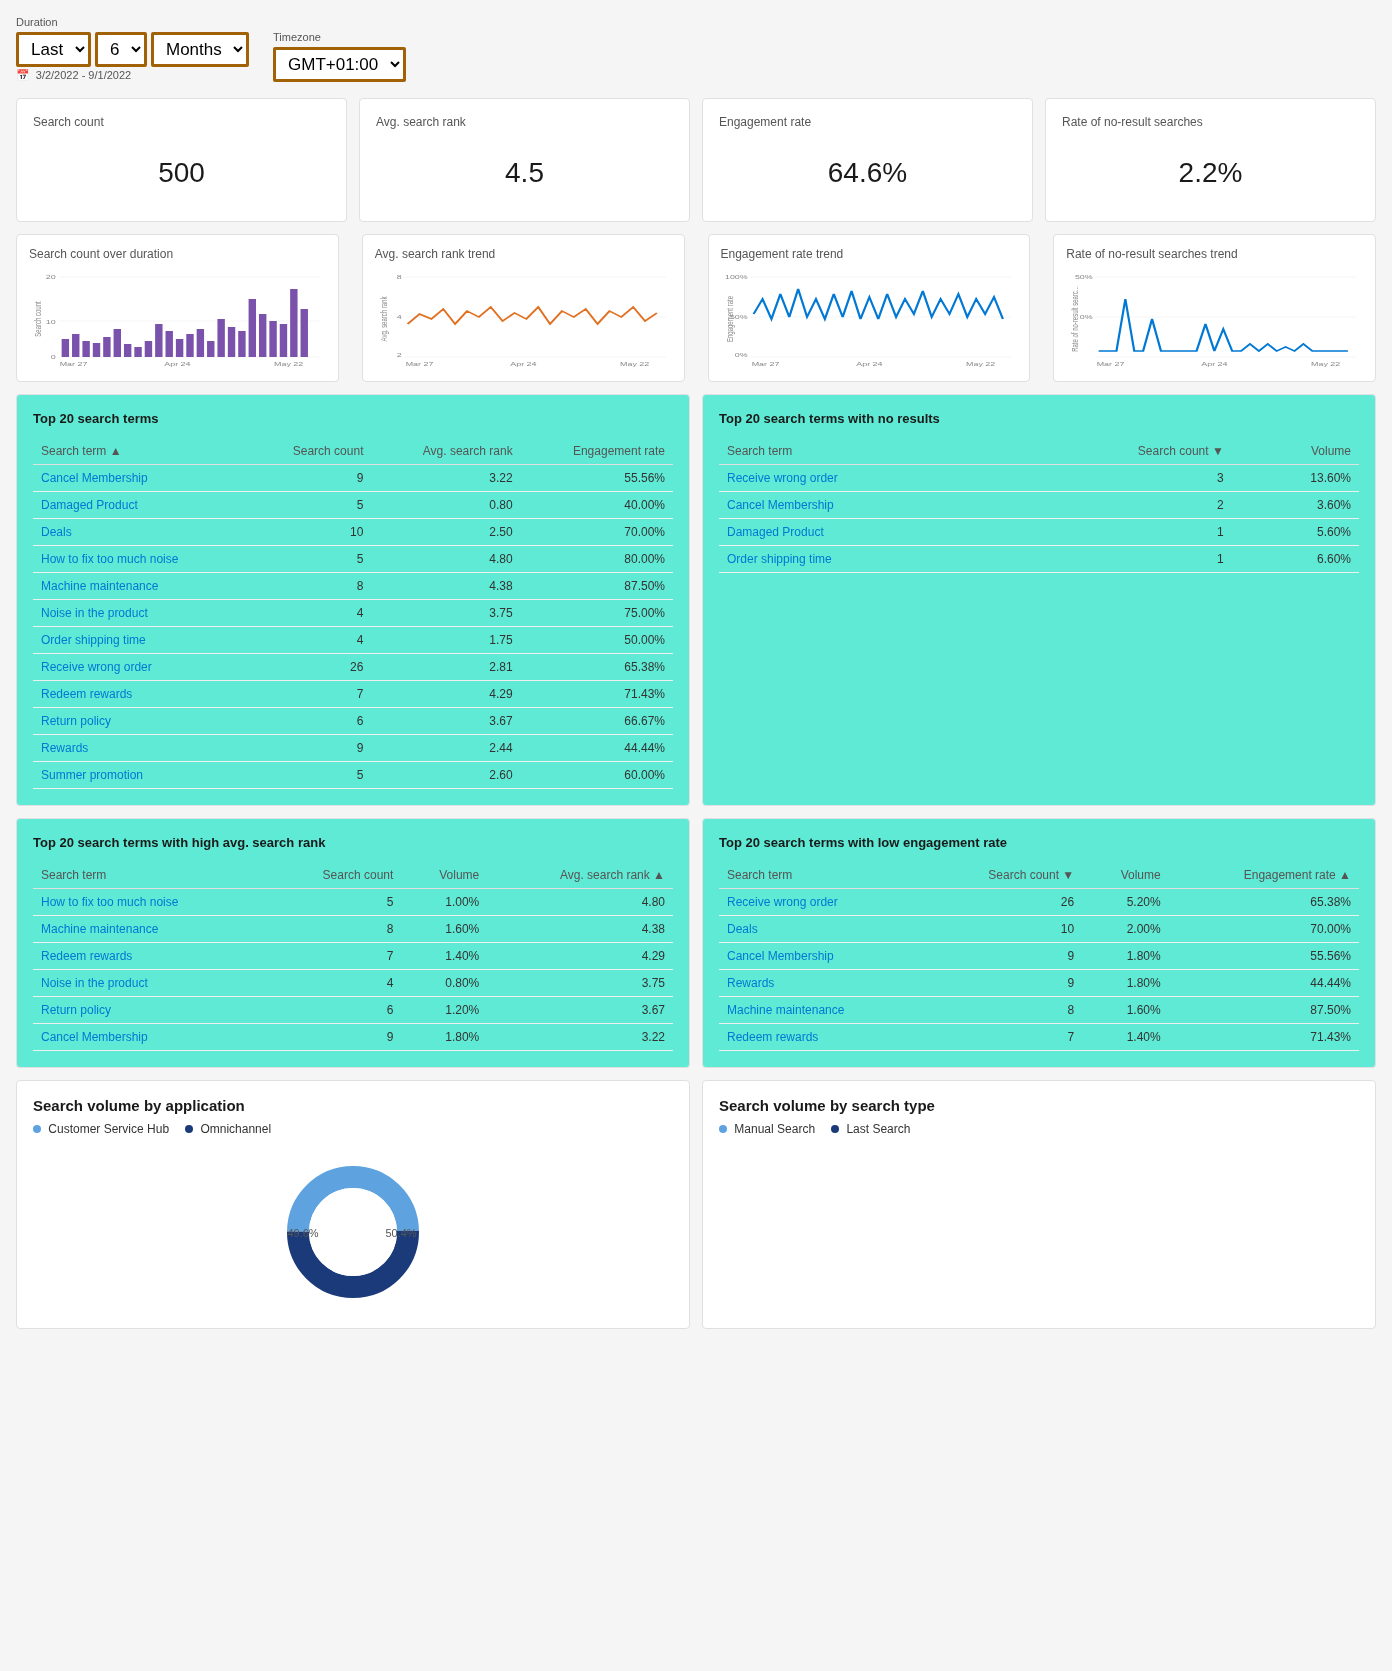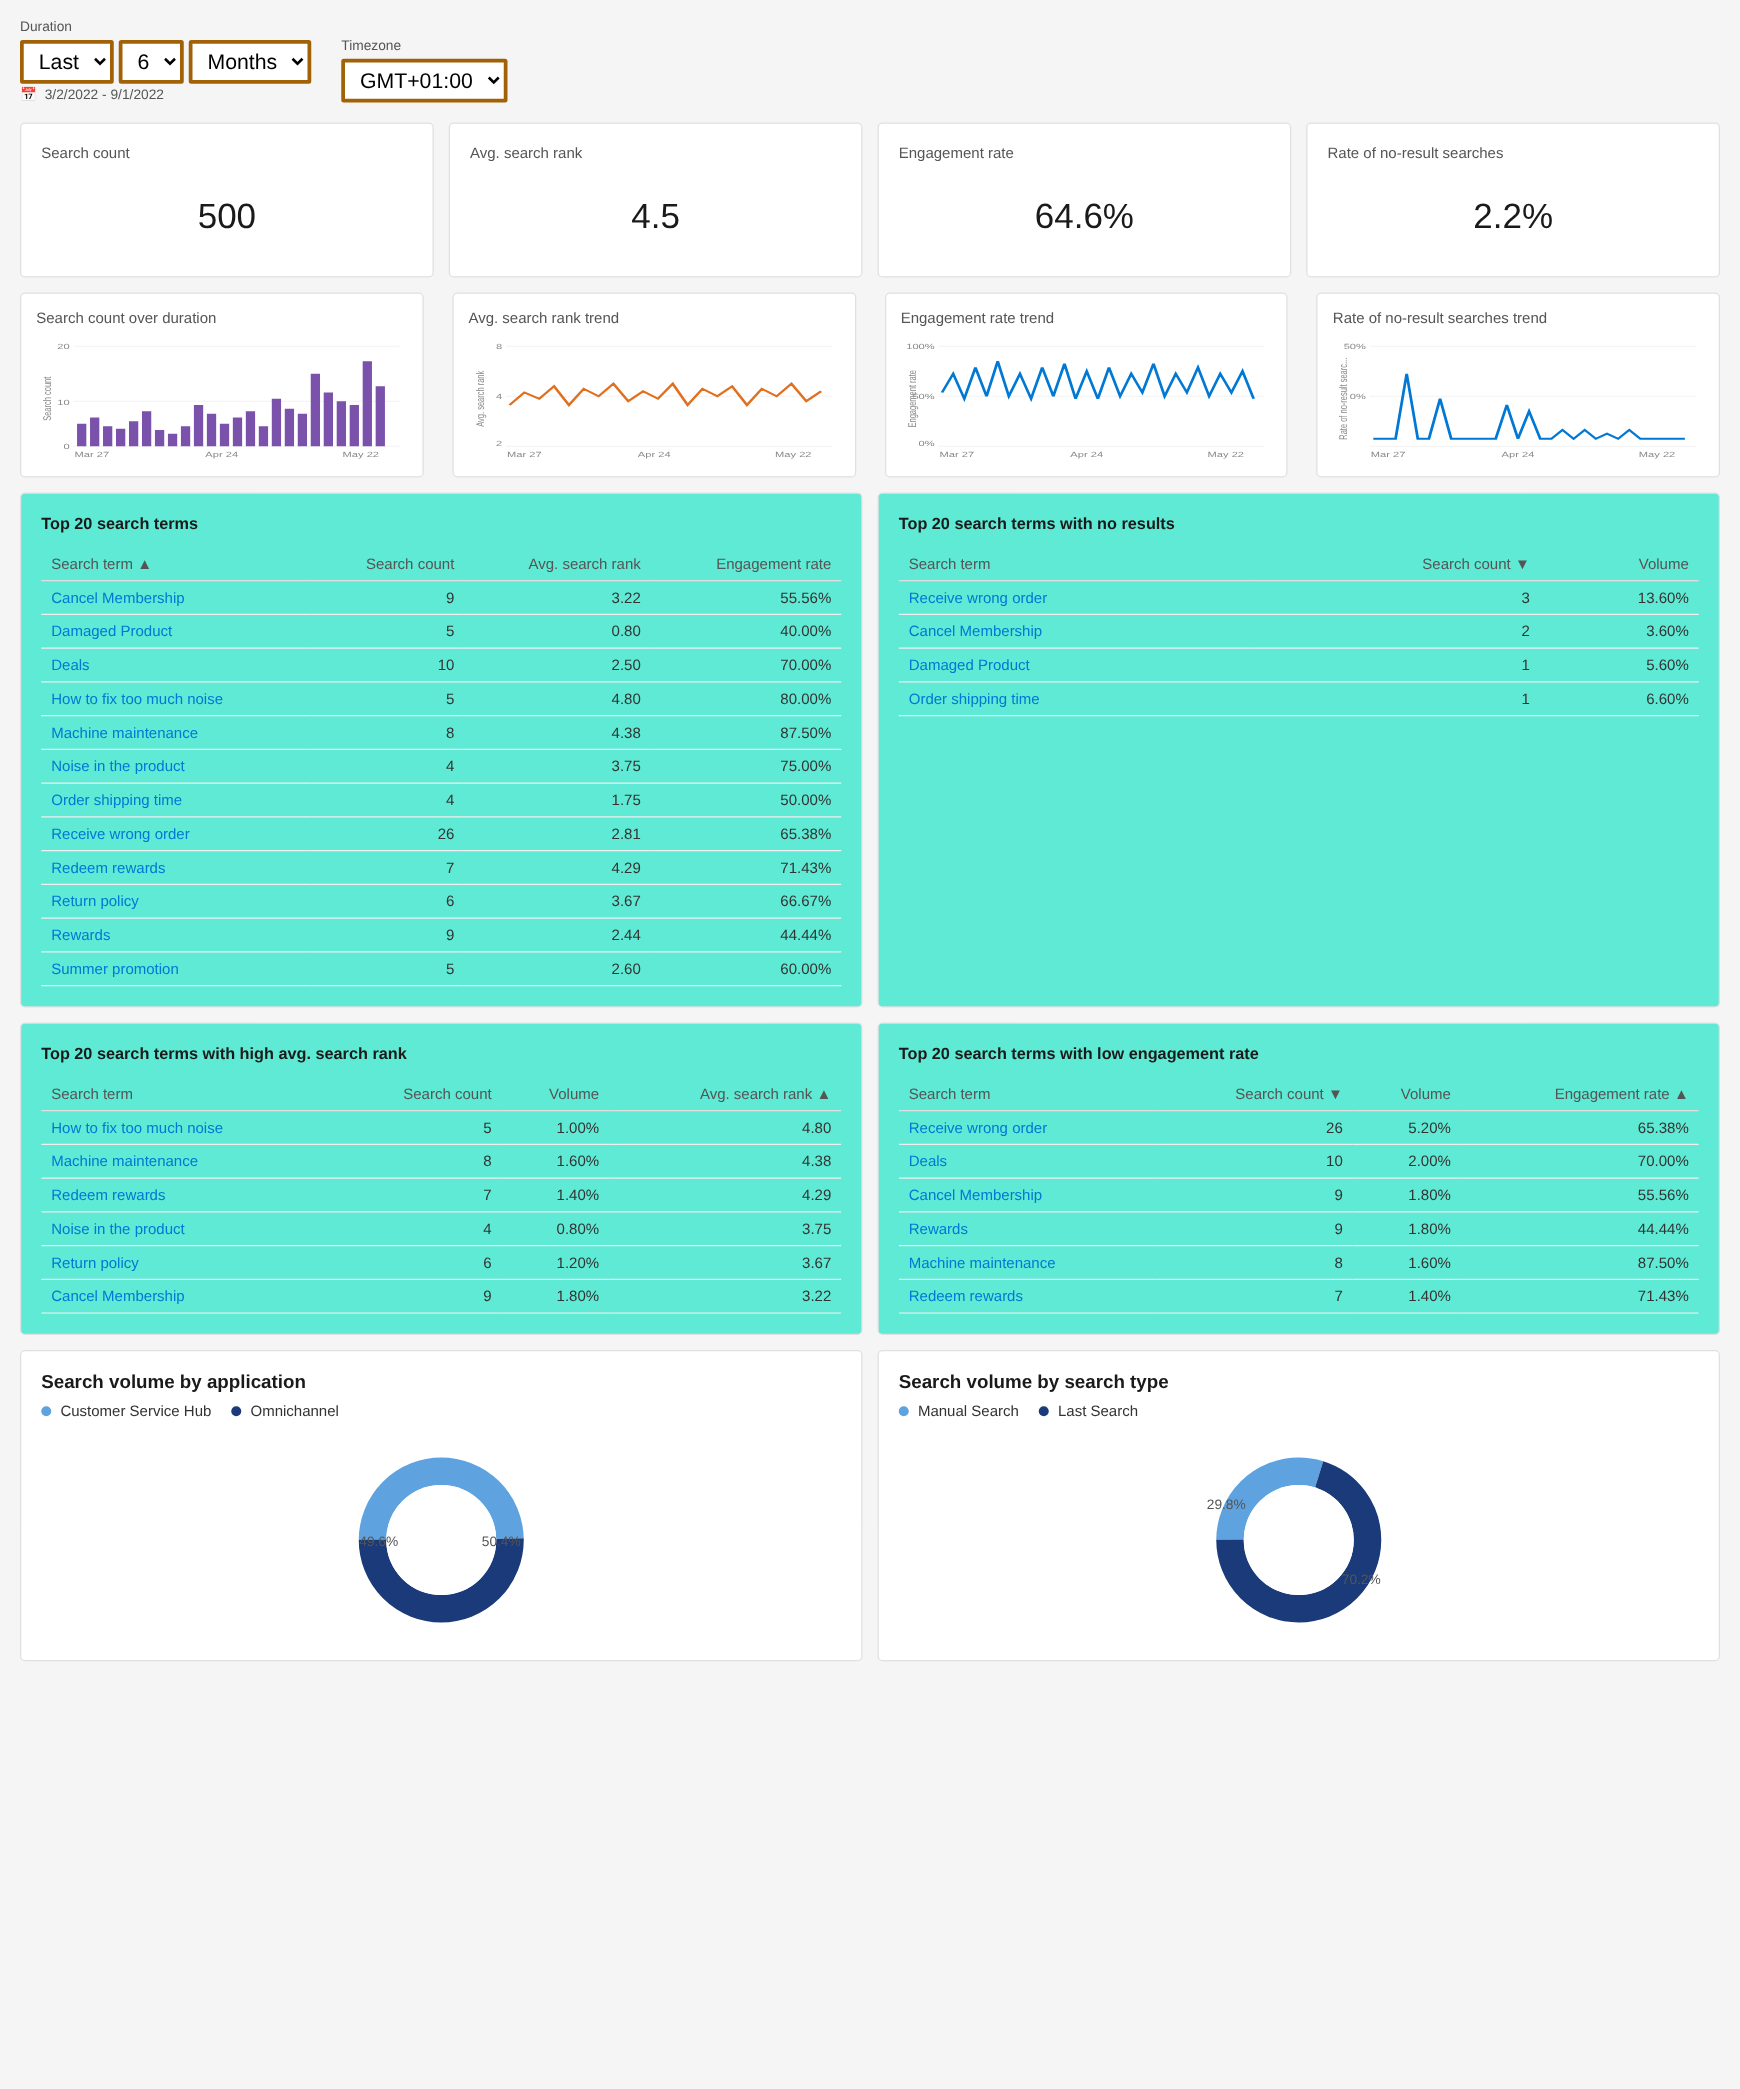--- a/index.html
+++ b/index.html
@@ -469,26 +469,16 @@
       <div class="legend">
         <span>
           <span class="legend-dot" style="background:#5ea3e0;"></span>
           <span>Manual Search</span>
         </span>
         <span>
           <span class="legend-dot" style="background:#1a3a7a;"></span>
           <span>Last Search</span>
         </span>
       </div>
-      <div class="donut-container">
-        <svg width="160" height="160" viewBox="0 0 160 160">
-
-          <circle cx="80" cy="80" r="55" fill="none" stroke="#5ea3e0" stroke-width="22" stroke-dasharray="103 242.6" stroke-dashoffset="86.4" transform="rotate(-90 80 80)"></circle>
-          <circle cx="80" cy="80" r="55" fill="none" stroke="#1a3a7a" stroke-width="22" stroke-dasharray="242.6 103" stroke-dashoffset="-16.6" transform="rotate(-90 80 80)"></circle>
-          <circle cx="80" cy="80" r="44" fill="white"></circle>
-          <text x="22" y="55" font-size="11" fill="#555" text-anchor="middle">29.8%</text>
-          <text x="130" y="115" font-size="11" fill="#555" text-anchor="middle">70.2%</text>
-        </svg>
-      </div>
     </div>
   </div>
 
 </div>
 
 </body></html>

